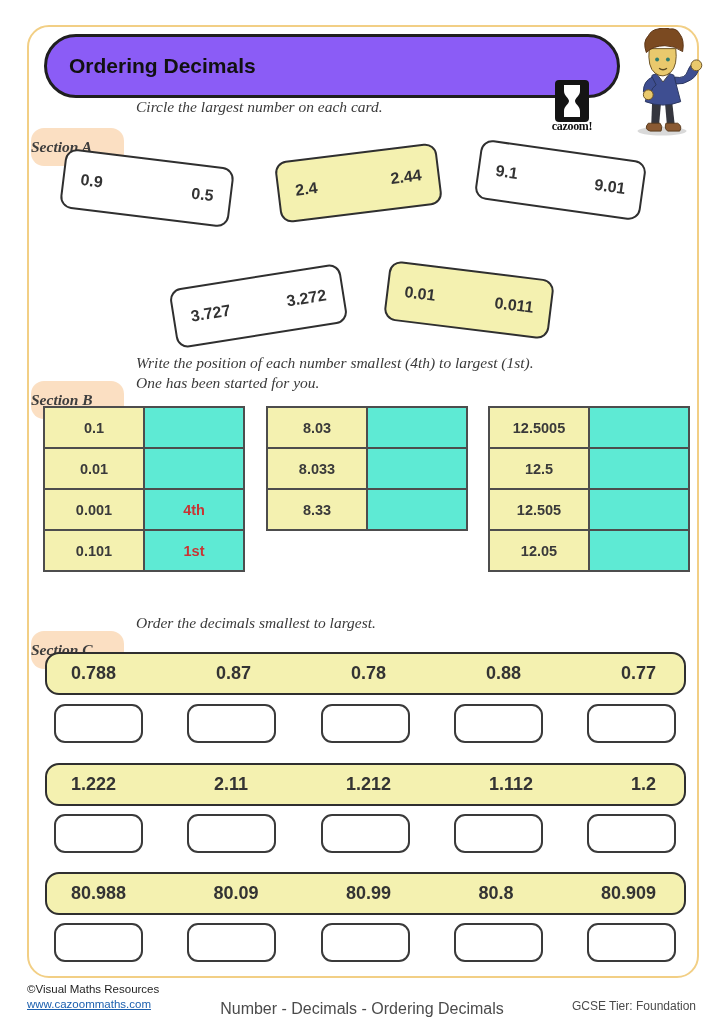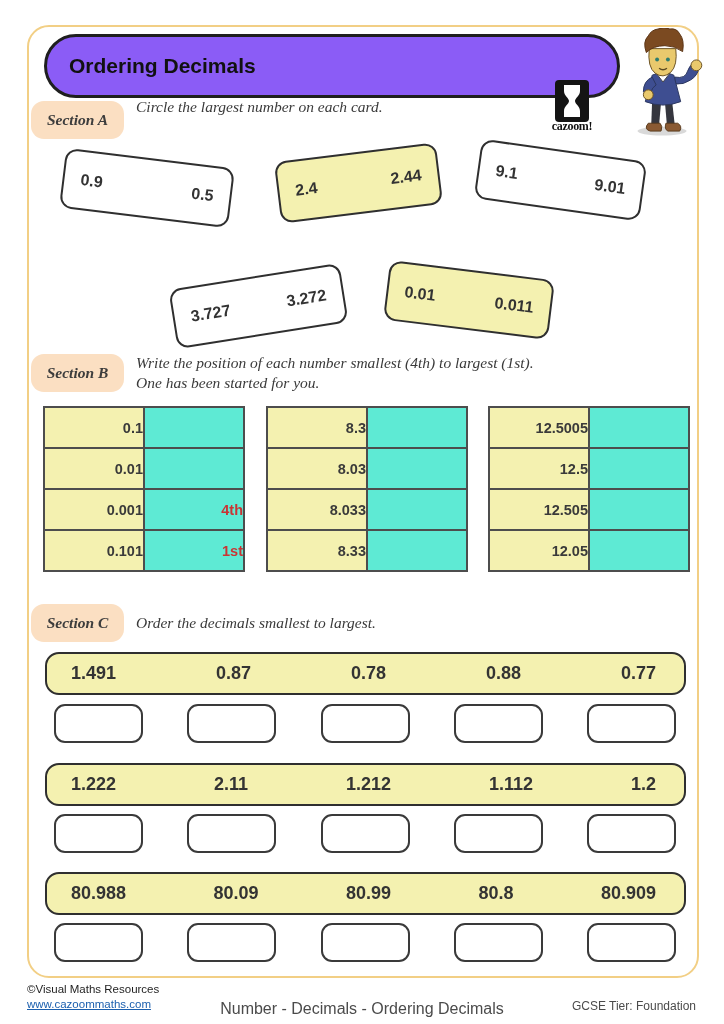--- a/index.html
+++ b/index.html
@@ -15,23 +15,23 @@
   .title{position:absolute;left:22px;top:0;height:58px;line-height:58px;
          font-size:21px;font-weight:bold;color:#111;}
   .logo{position:absolute;right:14px;top:3px;width:62px;text-align:center;margin-top:40px;}
   .logo svg{display:block;margin:0 auto;}
   .logo-text{font-family:"Liberation Serif",serif;font-weight:bold;font-size:12px;
              color:#111;margin-top:-3px;letter-spacing:-0.3px;}
   .mascot{position:absolute;left:618px;top:28px;width:90px;height:108px;}
 
   
   .pill{position:absolute;left:31px;width:93px;height:38px;background:#fbdfc2;border-radius:13px;
-        display:flex;align-items:center;justify-content:center;
+        display:flex;align-items:center;justify-content:flex-start;
         font-family:"Liberation Serif",serif;font-style:italic;font-weight:bold;
-        font-size:15.5px;color:#3d3d3d;}
+        font-size:15.5px;color:#3d3d3d;margin-top:27px;}
   .pill-a{top:101px}.pill-b{top:354px}.pill-c{top:604px}
   .instr{position:absolute;left:136px;font-family:"Liberation Serif",serif;font-style:italic;
          font-size:15.5px;color:#3a3a3a;}
   .instr-a{top:88px;height:38px;line-height:38px;}
   .instr-b{top:353px;line-height:20px;}
   .instr-c{top:604px;height:38px;line-height:38px;}
 
   
   .card{position:absolute;border:2px solid #2f2f2f;border-radius:12px;background:#fff;
         display:flex;justify-content:space-between;align-items:center;padding:0 16px;
@@ -39,21 +39,21 @@
   .card.hl{background:#f4f1b0;}
   .card1{left:62px;top:158px;width:170px;height:60px;transform:rotate(7deg);}
   .card2{left:277px;top:152px;width:163px;height:62px;transform:rotate(-7deg);}
   .card3{left:477px;top:150px;width:167px;height:60px;transform:rotate(8deg);}
   .card4{left:172px;top:276px;width:173px;height:60px;transform:rotate(-9deg);}
   .card5{left:386px;top:270px;width:166px;height:60px;transform:rotate(7deg);}
 
   
   .tableB{position:absolute;top:406px;border-collapse:collapse;}
   .tb1{left:43px}.tb2{left:266px}.tb3{left:488px}
-  .tableB td{border:2px solid #4d4d4d;width:98px;height:39px;text-align:right;
+  .tableB td{border:2px solid #4d4d4d;width:98px;height:39px;text-align:center;
              vertical-align:middle;font-weight:bold;font-size:14.5px;color:#3a3a3a;padding:0;}
   .tableB td.num{background:#f4f1b0;}
   .tableB td.ans{color:#c93434;background:#5eead4;}
 
   
   .strip{position:absolute;left:45px;width:641px;height:43px;background:#f4f1b0;
          border:2px solid #2f2f2f;border-radius:14px;box-sizing:border-box;
          display:flex;align-items:center;justify-content:space-between;
          padding:0 28px 0 24px;font-weight:bold;font-size:18px;color:#333;}
   .strip1{top:652px}.strip2{top:763px}.strip3{top:872px}
@@ -160,24 +160,20 @@
         </tr>
     <tr>
           <td class="num">0.101</td>
           <td class="ans">1st</td>
         </tr>
   </tbody>
     </table>
 
   <table class="tableB tb2">
     <tbody>
-        <tr>
-          <td class="num">8.3</td>
-          <td class="ans"></td>
-        </tr>
     <tr>
           <td class="num">8.03</td>
           <td class="ans"></td>
         </tr>
     <tr>
           <td class="num">8.033</td>
           <td class="ans"></td>
         </tr>
     <tr>
           <td class="num">8.33</td>
@@ -206,21 +202,21 @@
         </tr>
   </tbody>
     </table>
 
   <div class="pill pill-c">
     <span>Section C</span>
   </div>
   <div class="instr instr-c">Order the decimals smallest to largest.</div>
 
   <div class="strip strip1">
-    <span>1.491</span>
+    <span>0.788</span>
     <span>0.87</span>
     <span>0.78</span>
     <span>0.88</span>
     <span>0.77</span>
   </div>
   <div class="boxrow br1">
     <div class="ansbox"></div>
     <div class="ansbox"></div>
     <div class="ansbox"></div>
     <div class="ansbox"></div>

